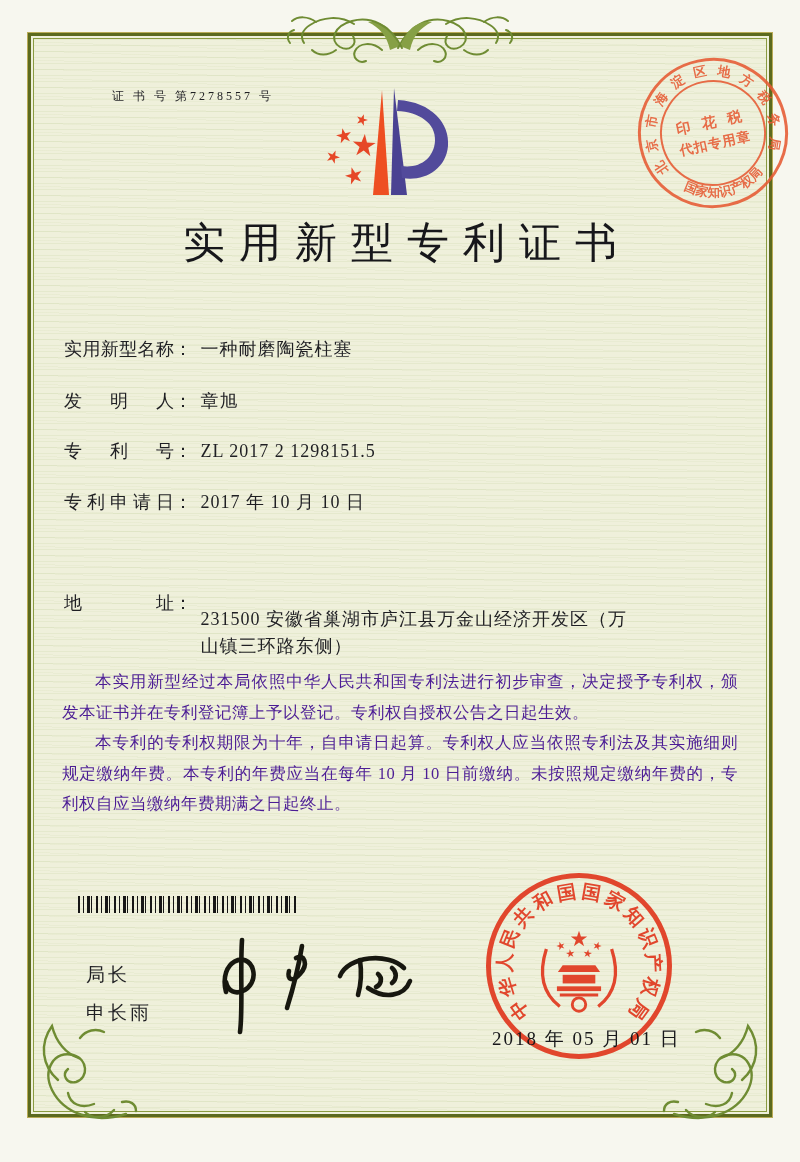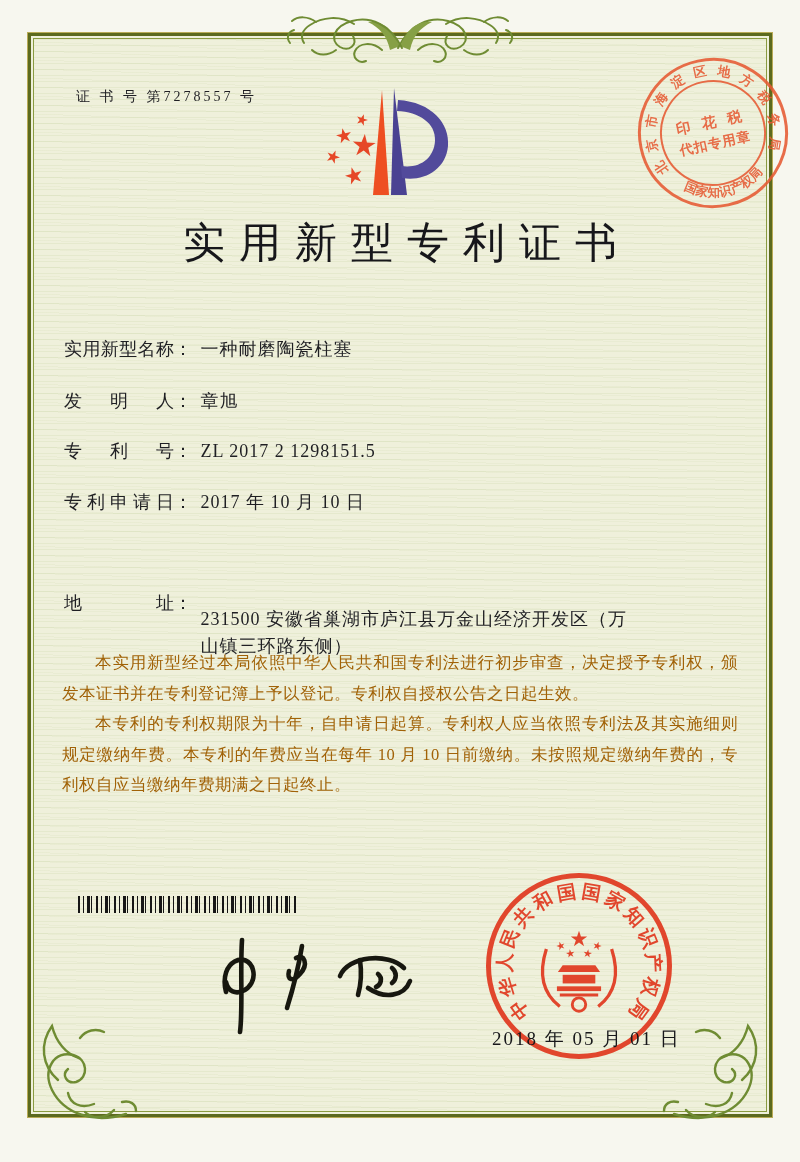--- a/index.html
+++ b/index.html
@@ -6,34 +6,34 @@
   .page{position:relative;width:800px;height:1162px;background:#f7f7ef;overflow:hidden;
         font-family:"Liberation Serif","DejaVu Serif",serif;color:#1f1f23;}
   
   .frame{position:absolute;left:28px;top:33px;width:738px;height:1078px;
          border:3px solid #5c6a1e;
          box-shadow:inset 0 0 0 2px #eff0db, inset 0 0 0 3px #8a9b40, 0 0 0 1px #b9ab56;
          background:
            repeating-linear-gradient(0deg, rgba(140,170,80,.10) 0 1px, rgba(0,0,0,0) 1px 6px),
            repeating-linear-gradient(2deg, rgba(140,170,80,.06) 0 1px, rgba(0,0,0,0) 1px 9px),
            #eff0db;}
-  .cert-no{position:absolute;left:76px;top:88px;font-size:14px;letter-spacing:3px;}
+  .cert-no{position:absolute;left:112px;top:88px;font-size:12px;letter-spacing:3px;}
   .title{position:absolute;left:0;top:215px;width:100%;text-align:center;
          font-size:42px;font-weight:normal;letter-spacing:14px;text-indent:14px;color:#17171b;}
   
   .row{position:absolute;left:64px;font-size:18px;line-height:27px;}
   .f-label{display:inline-block;width:110px;text-align:justify;text-align-last:justify;vertical-align:top;}
   .f-colon{display:inline-block;vertical-align:top;}
   .f-value{display:inline-block;vertical-align:top;letter-spacing:1px;max-width:470px;margin-left:4px;}
   .f-value.addr{max-width:442px;margin-top:16px;}
   .grant-col2{position:absolute;left:452px;top:0;white-space:nowrap;}
   .grant-col2 .f-label{width:96px;}
   
-  .body-text{position:absolute;left:62px;top:648px;width:676px;font-size:16.5px;line-height:30.5px;
-             letter-spacing:.5px;text-align:justify;color:#a16207;}
+  .body-text{position:absolute;left:62px;top:667px;width:676px;font-size:16.5px;line-height:30.5px;
+             letter-spacing:.5px;text-align:justify;color:#4c1d95;}
   .body-text p{margin:0;text-indent:2em;}
   
   .barcode{position:absolute;left:78px;top:896px;width:221px;height:17px;
     background:repeating-linear-gradient(90deg,#161616 0 2px,rgba(0,0,0,0) 2px 5px,
       #161616 5px 6px,rgba(0,0,0,0) 6px 9px,#161616 9px 12px,rgba(0,0,0,0) 12px 13px,
       #161616 13px 14px,rgba(0,0,0,0) 14px 18px);}
   
   .signer{position:absolute;left:86px;top:956px;font-size:19px;letter-spacing:3px;line-height:38px;}
   .sig-svg{position:absolute;left:190px;top:928px;}
   
@@ -167,20 +167,24 @@
     <span class="f-value addr">231500 安徽省巢湖市庐江县万金山经济开发区（万山镇三环路东侧）</span>
   </div>
 
   <div class="body-text">
     <p>本实用新型经过本局依照中华人民共和国专利法进行初步审查，决定授予专利权，颁发本证书并在专利登记簿上予以登记。专利权自授权公告之日起生效。</p>
     <p>本专利的专利权期限为十年，自申请日起算。专利权人应当依照专利法及其实施细则规定缴纳年费。本专利的年费应当在每年 10 月 10 日前缴纳。未按照规定缴纳年费的，专利权自应当缴纳年费期满之日起终止。</p>
   </div>
 
   <div class="barcode"></div>
 
+  <div class="signer">
+    <div>局长</div>
+    <div>申长雨</div>
+  </div>
 
   <svg class="sig-svg" width="250" height="112" viewBox="0 0 250 112">
     <g fill="none" stroke="#17170f" stroke-width="4.6" stroke-linecap="round">
       <path d="M36,64 C28,32 58,22 63,42 C68,62 40,74 36,54"></path>
       <path d="M52,12 C50,42 53,82 50,104"></path>
       <path d="M106,30 C114,25 119,36 110,46 C102,55 97,51 99,43"></path>
       <path d="M112,18 C108,42 102,64 97,80"></path>
       <path d="M150,48 C158,28 198,24 214,40"></path>
       <path d="M170,32 C172,46 170,60 168,67"></path>
       <path d="M188,46 c5,4 3,11 -2,13"></path>

